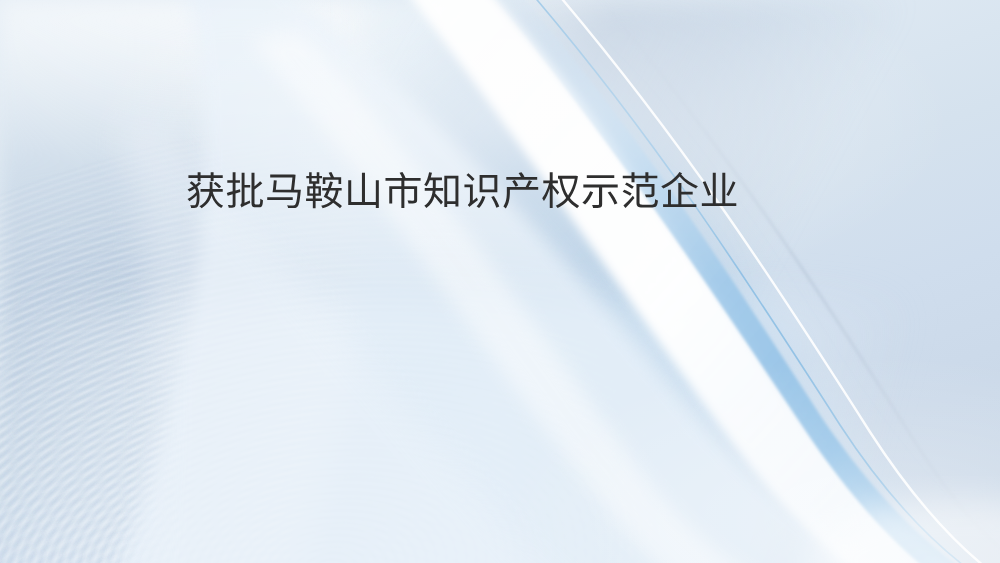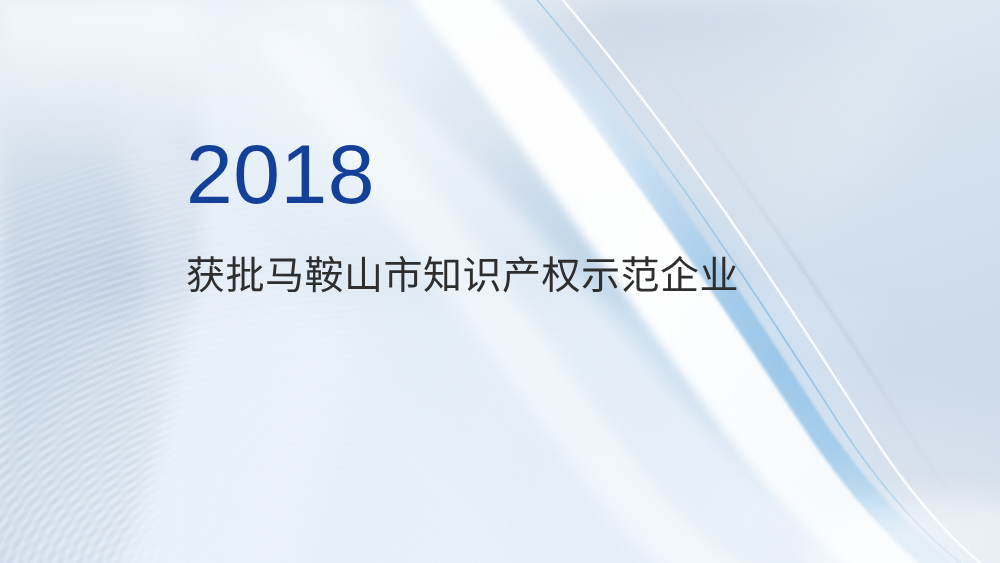--- a/index.html
+++ b/index.html
@@ -271,17 +271,16 @@
       <path d="M 150,120 C 290,260 400,400 520,540 C 570,598 620,630 680,650
                L 680,700 L 120,700 C 160,520 170,320 120,130 Z" fill="#eef4fb" opacity="0.40" filter="url(#blurD)"></path>
 
       <ellipse cx="960" cy="560" rx="150" ry="60" fill="#ffffff" opacity="0.5" filter="url(#blurD)"></ellipse>
     </svg>
   </div>
 
   <div class="bg-layer bg-final"></div>
 
   <div class="text-block">
-    <div class="year">2018</div>
     <div class="subtitle">获批马鞍山市知识产权示范企业</div>
   </div>
 
 </div>
 
 </body></html>

